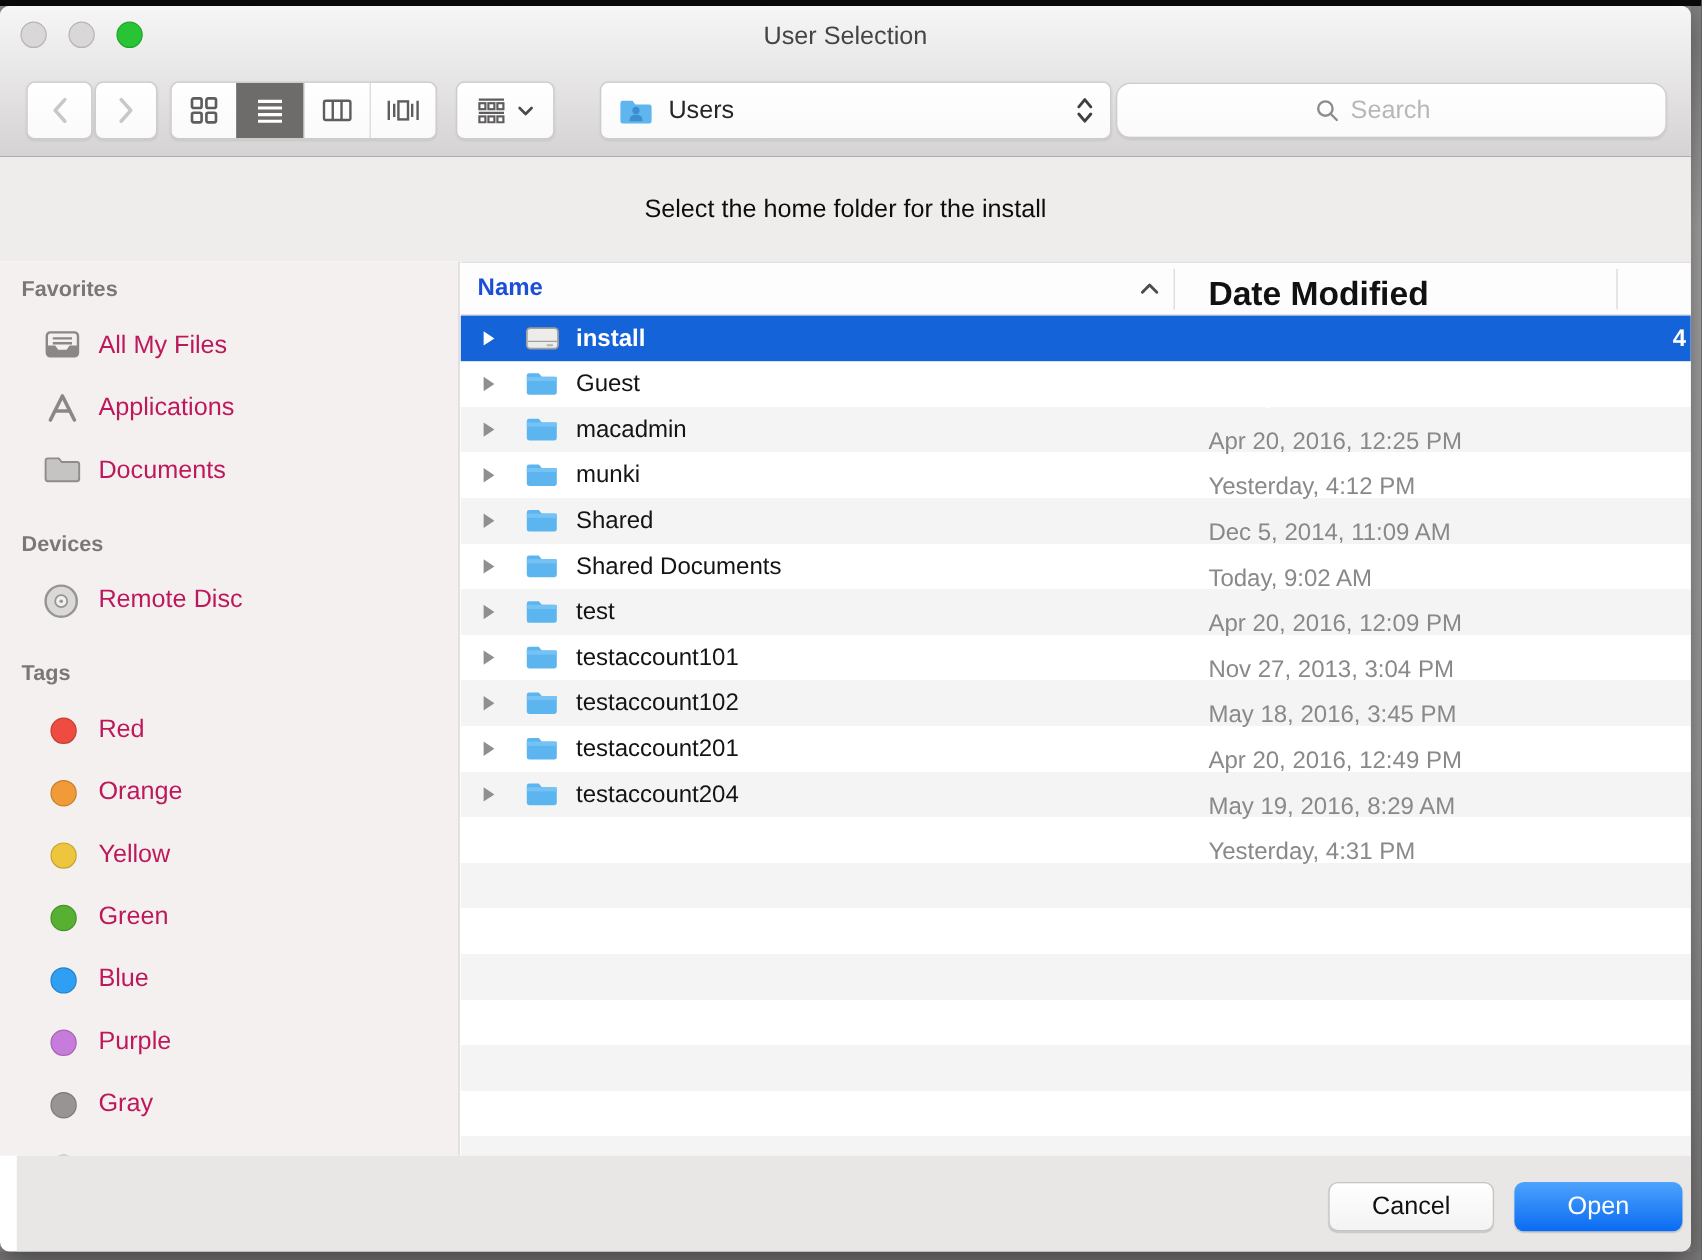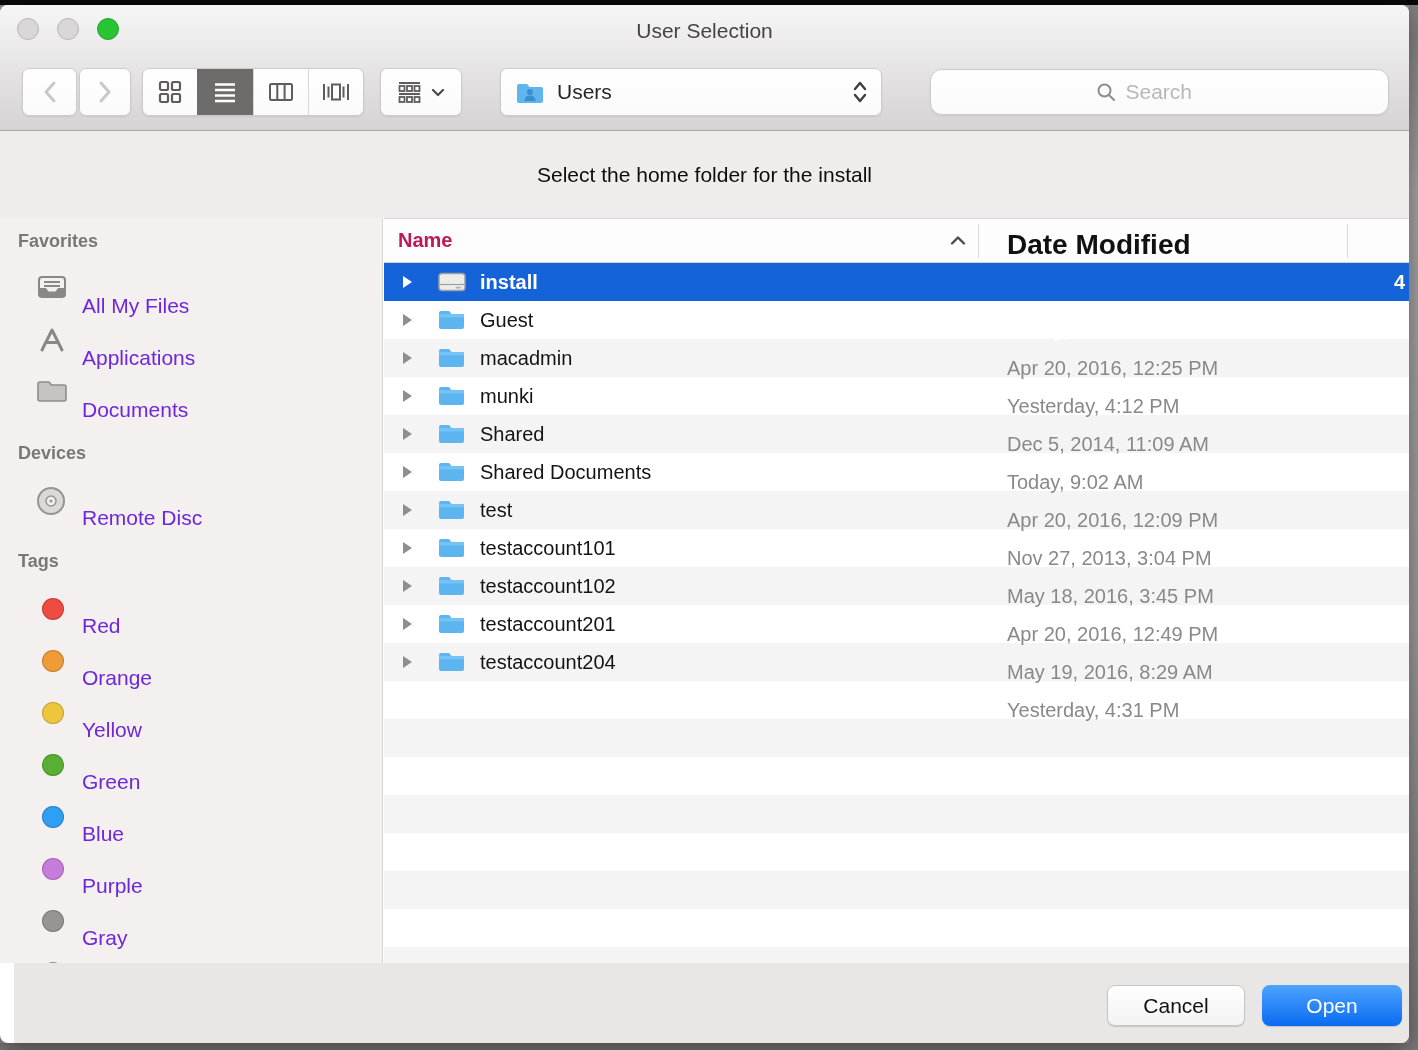--- a/index.html
+++ b/index.html
@@ -23,42 +23,42 @@
   .tbtn{position:absolute;top:63px;height:48px;background:linear-gradient(#ffffff,#fbfafa);
     border:1px solid #cdcbcb;border-radius:7px;box-shadow:0 1px 2px rgba(0,0,0,.08);
     display:flex;align-items:center;justify-content:center;}
   .btn-back{left:22px;width:55px;}
   .btn-fwd{left:79px;width:52px;}
   .seg{left:142px;width:222px;padding:0;display:flex;overflow:hidden;}
   .seg .segbtn{flex:1;display:flex;align-items:center;justify-content:center;height:100%;border-left:1px solid #d8d6d6;}
   .seg .segbtn:first-child{border-left:none;}
   .seg .segbtn.sel{background:#6e6b6b;border-left-color:#6e6b6b;}
   .btn-arrange{left:380px;width:82px;gap:9px;}
-  .popup{left:500px;width:382px;justify-content:flex-start;padding:0 14px;gap:12px;}
+  .popup{left:500px;width:426px;justify-content:flex-start;padding:0 14px;gap:12px;}
   .popup .plabel{font-size:21px;color:#262626;flex:1;}
   .search{left:930px;width:459px;height:46px;top:64px;border-radius:12px;gap:8px;}
   .search input{border:none;outline:none;background:transparent;font-size:21px;color:#333;width:100px;}
   .search input::placeholder{color:#b9b6b6;}
   
   .prompt-band{position:absolute;left:0;top:126px;width:100%;height:87px;background:#efecec;
     display:flex;align-items:center;justify-content:center;}
   .prompt-band .ptext{font-size:21px;color:#0d0d0d;}
   
   .sidebar{position:absolute;left:0;top:213px;width:383px;height:745px;background:#f4f0ef;
     border-right:1px solid #d8d5d5;overflow:hidden;}
   .sb-title{position:absolute;left:18px;font-size:18px;font-weight:700;color:#7b7777;}
   .sb-item{position:absolute;left:0;width:100%;height:30px;}
-  .sb-item .lbl{position:absolute;left:82px;top:2px;font-size:21px;color:#6d28d9;margin-top:18px;}
+  .sb-item .lbl{position:absolute;left:82px;top:2px;font-size:21px;color:#be185d;}
   .sb-icon{position:absolute;left:36px;top:0;}
   .tag-dot{position:absolute;left:42px;top:4px;width:22px;height:22px;border-radius:50%;
     box-shadow:inset 0 0 0 1px rgba(0,0,0,.18);}
   
   .list-header{position:absolute;left:384px;top:213px;width:1025px;height:45px;background:#fdfdfd;
     border-top:1px solid #dad8d8;border-bottom:1px solid #d2d0d0;}
-  .hdr-name{position:absolute;left:14px;top:10px;font-size:20px;font-weight:700;color:#be185d;}
+  .hdr-name{position:absolute;left:14px;top:10px;font-size:20px;font-weight:700;color:#1d4ed8;}
   .hdr-date{position:absolute;left:623px;top:10px;font-size:28px;font-weight:700;color:#111;}
   .hdr-div{position:absolute;top:5px;width:1px;height:34px;background:#d9d7d7;}
   .hdr-div.d1{left:594px;} .hdr-div.d2{left:963px;}
   .sort-caret{position:absolute;left:566px;top:16px;}
   .list-body{position:absolute;left:384px;top:258px;width:1025px;height:700px;
     background:repeating-linear-gradient(to bottom,#f5f4f4 0,#f5f4f4 38px,#ffffff 38px,#ffffff 76px);}
   .row{position:absolute;left:0;width:100%;height:38px;}
   .row .disc{position:absolute;left:19px;top:13px;width:0;height:0;
     border-left:9px solid #908e8e;border-top:6px solid transparent;border-bottom:6px solid transparent;}
   .row .ficon{position:absolute;left:54px;top:8px;}

